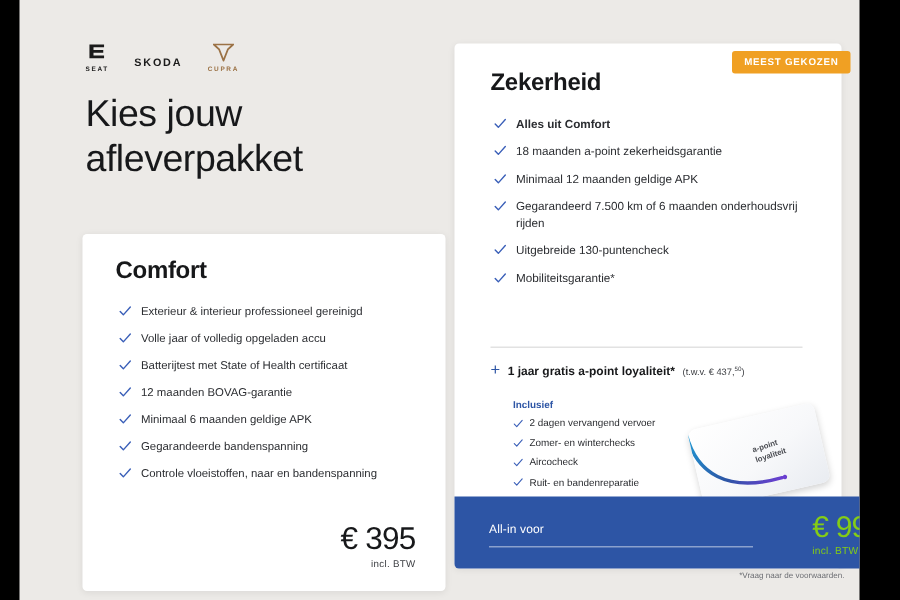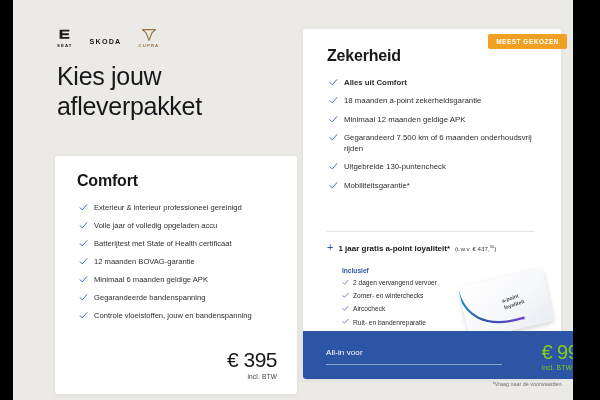--- a/index.html
+++ b/index.html
@@ -192,21 +192,21 @@
             <path d="M1.5 6.3 L4.3 9.2 L10.5 2.2" fill="none" stroke="#3a5fb8" stroke-width="1.25" stroke-linecap="round" stroke-linejoin="round"></path>
           </svg><span>12 maanden BOVAG-garantie</span></li>
         <li><svg class="chk" viewBox="0 0 12 12" aria-hidden="true">
             <path d="M1.5 6.3 L4.3 9.2 L10.5 2.2" fill="none" stroke="#3a5fb8" stroke-width="1.25" stroke-linecap="round" stroke-linejoin="round"></path>
           </svg><span>Minimaal 6 maanden geldige APK</span></li>
         <li><svg class="chk" viewBox="0 0 12 12" aria-hidden="true">
             <path d="M1.5 6.3 L4.3 9.2 L10.5 2.2" fill="none" stroke="#3a5fb8" stroke-width="1.25" stroke-linecap="round" stroke-linejoin="round"></path>
           </svg><span>Gegarandeerde bandenspanning</span></li>
         <li><svg class="chk" viewBox="0 0 12 12" aria-hidden="true">
             <path d="M1.5 6.3 L4.3 9.2 L10.5 2.2" fill="none" stroke="#3a5fb8" stroke-width="1.25" stroke-linecap="round" stroke-linejoin="round"></path>
-          </svg><span>Controle vloeistoffen, jouw en bandenspanning</span></li>
+          </svg><span>Controle vloeistoffen, naar en bandenspanning</span></li>
       </ul>
     <div class="price-block">
       <div class="price-main">€ 395</div>
       <div class="price-sub">incl. BTW</div>
     </div>
   </div>
 
   <div class="card" id="zekerheid-card">
     <div class="badge">MEEST GEKOZEN</div>
     <div class="card-title">Zekerheid</div>

